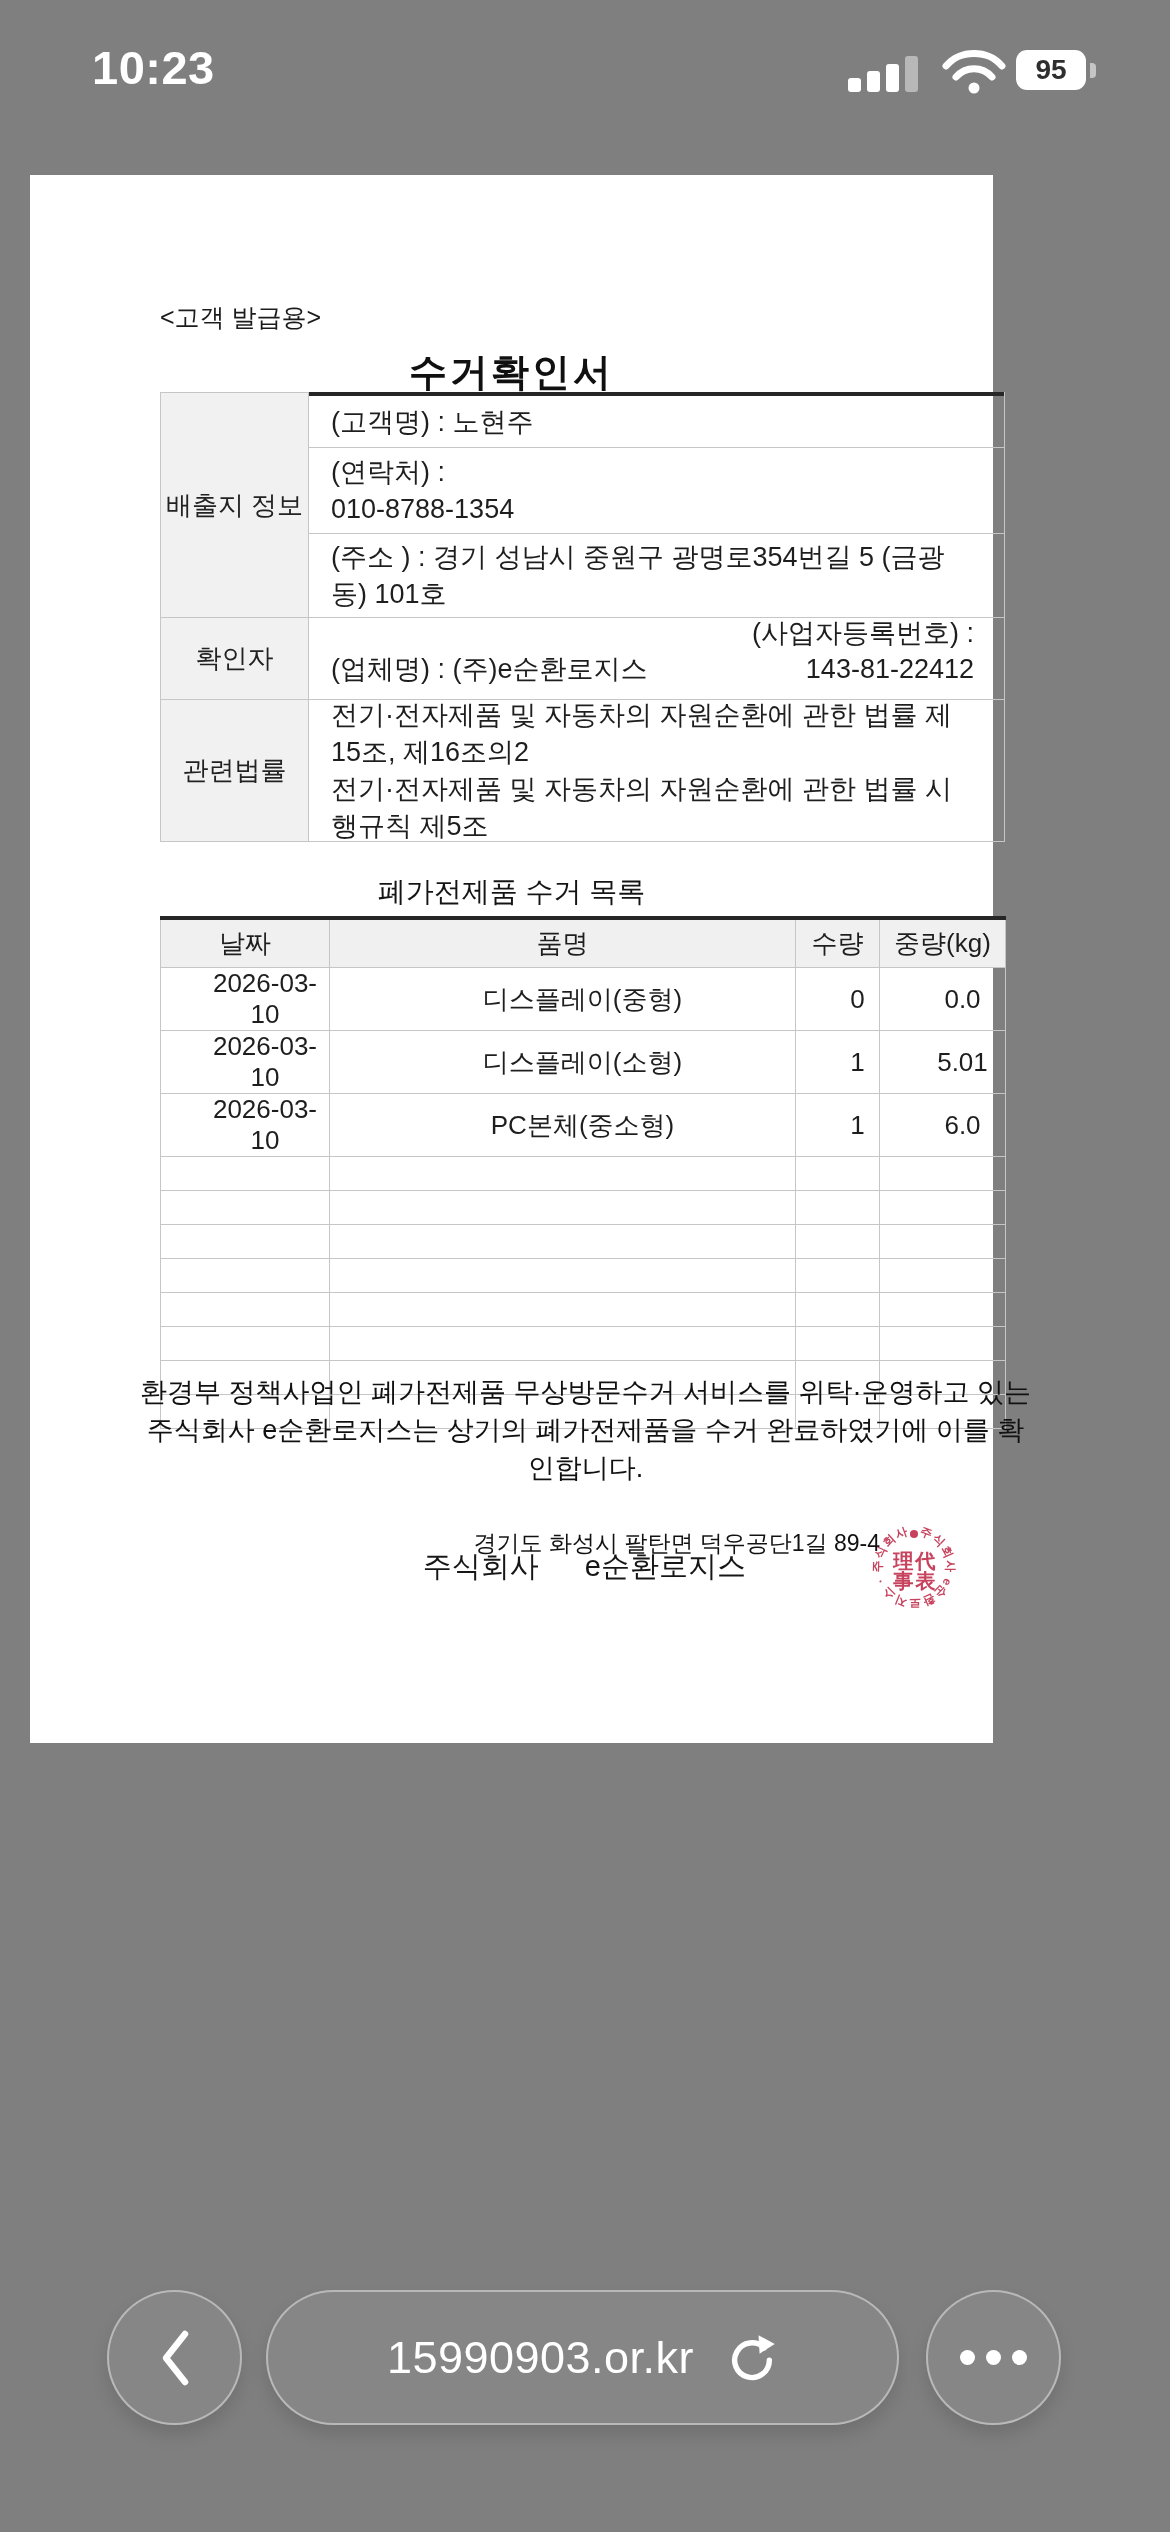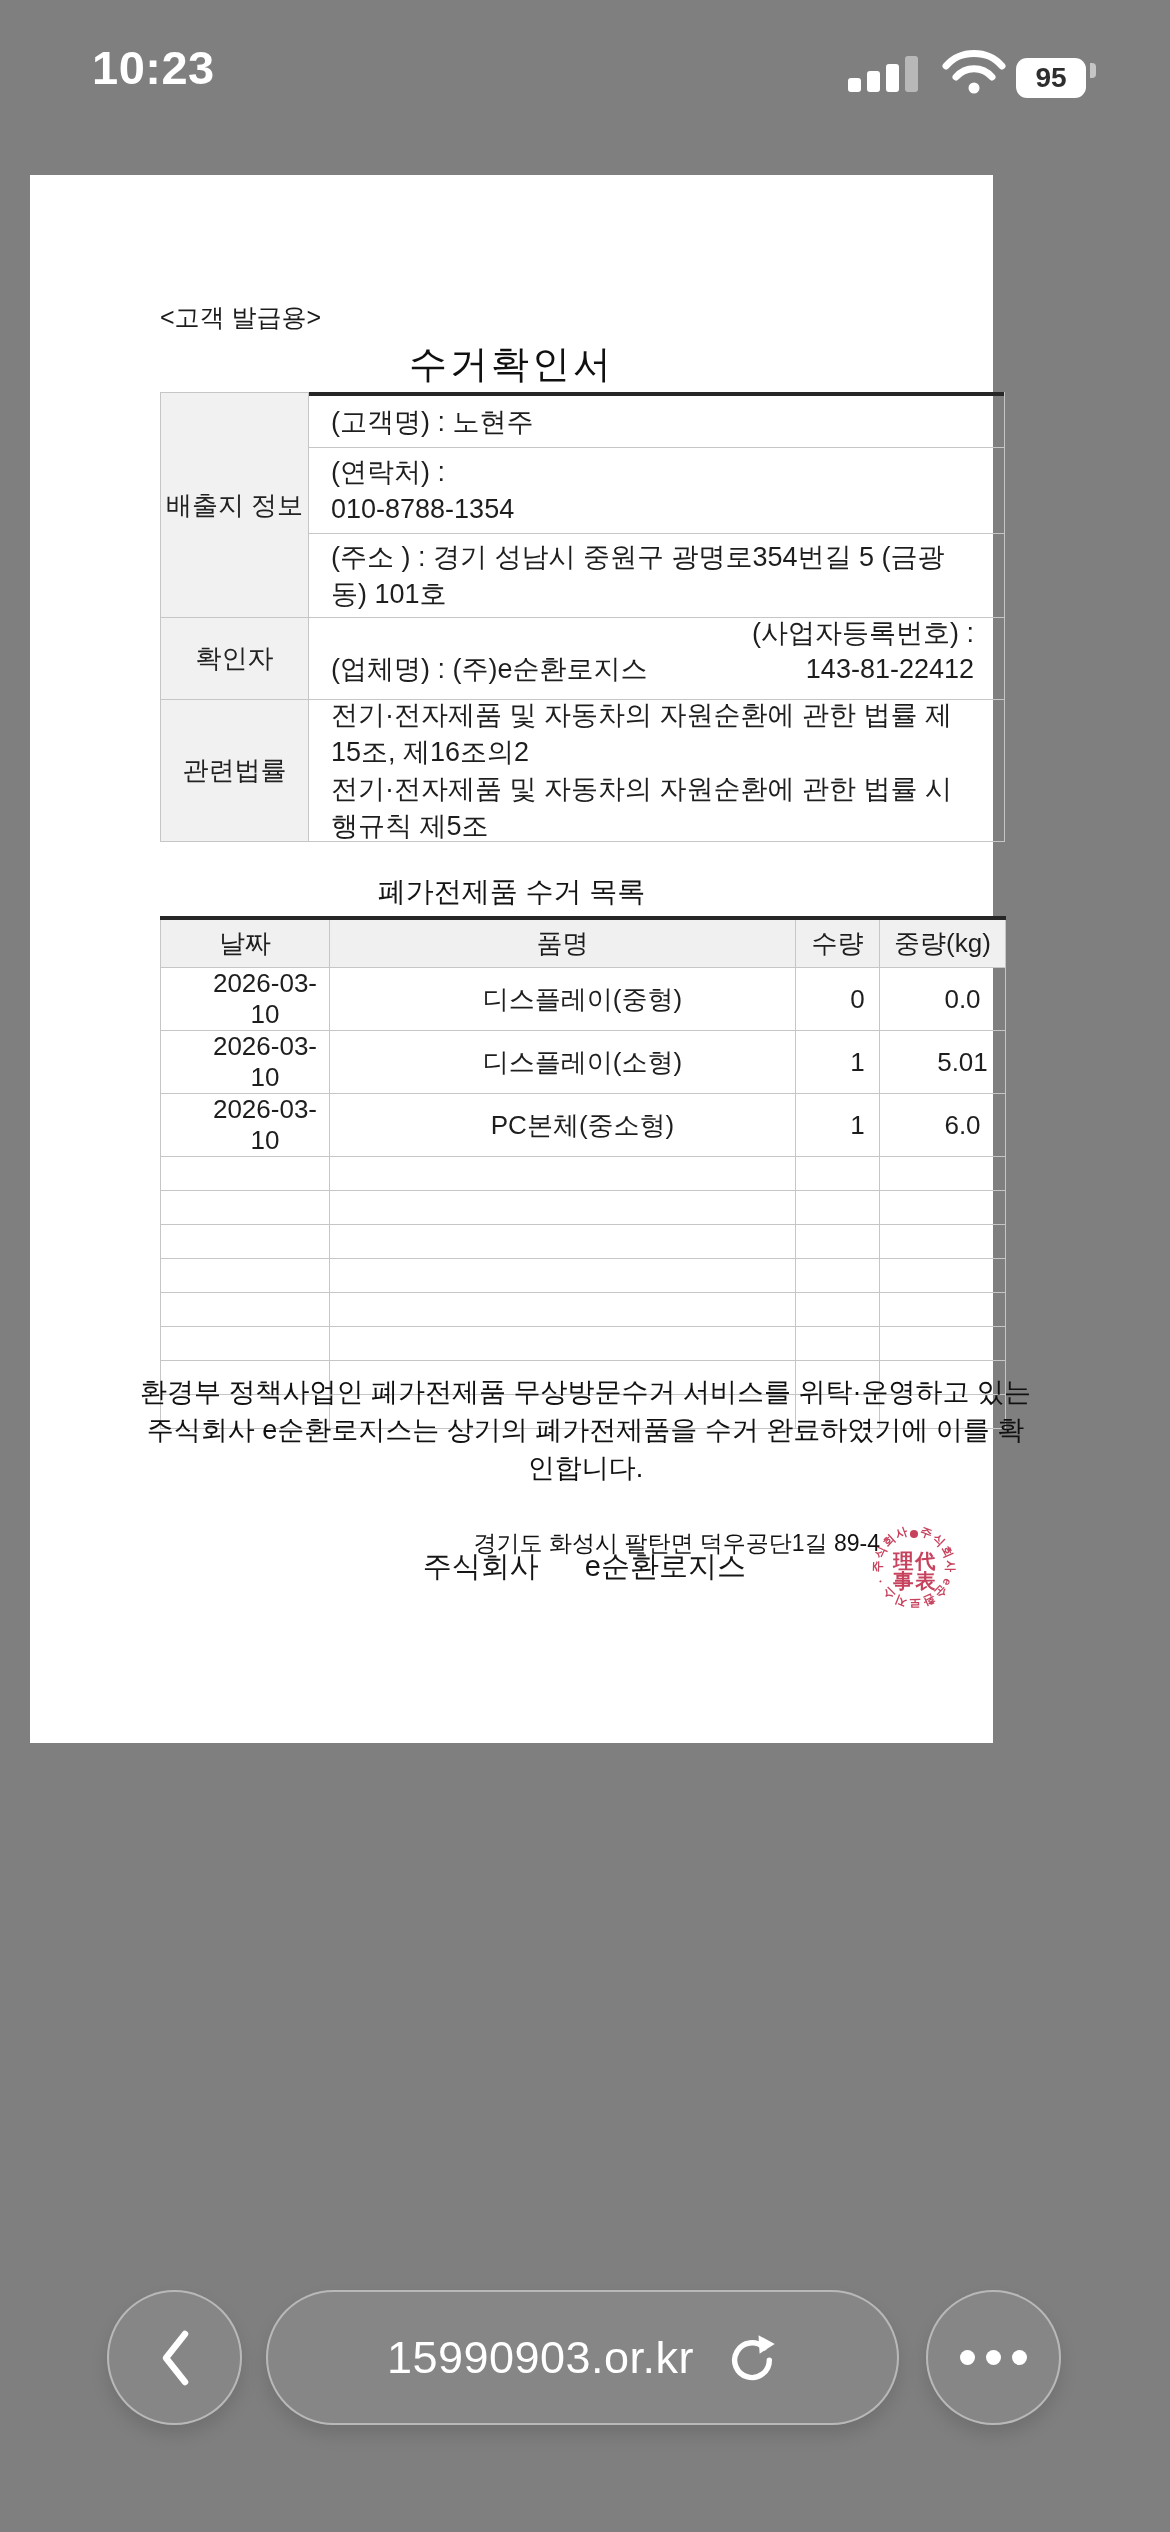--- a/index.html
+++ b/index.html
@@ -18,31 +18,31 @@
     position:absolute; left:92px; top:40px;
     font-size:47px; font-weight:600; letter-spacing:0.5px;
   }
   .cell-icon { position:absolute; left:848px; top:54px; width:80px; height:38px; }
   .cell-bar { position:absolute; bottom:0; width:13px; border-radius:3px; background:#fff; }
   .cell-bar.b1 { left:0;  height:14px; }
   .cell-bar.b2 { left:19px; height:21px; }
   .cell-bar.b3 { left:38px; height:28px; }
   .cell-bar.b4 { left:57px; height:36px; background:rgba(255,255,255,0.45); }
   .wifi-icon { position:absolute; left:942px; top:50px; }
-  .battery { position:absolute; left:1016px; top:58px; width:70px; height:40px;
+  .battery { position:absolute; left:1016px; top:50px; width:70px; height:40px;
     background:#fff; border-radius:11px; display:flex; align-items:center; justify-content:center; }
   .battery-num { color:#2e2e2e; font-size:28px; font-weight:700; }
   .battery-cap { position:absolute; left:1090px; top:63px; width:6px; height:15px;
     background:rgba(255,255,255,0.55); border-radius:0 4px 4px 0; }
 
   
   .page { position:absolute; left:30px; top:175px; width:963px; height:1568px; background:#ffffff; }
   .issue-label { position:absolute; left:130px; top:126px; font-size:25px; color:#1b1b1b; }
-  .doc-title { position:absolute; left:0; right:0; top:164px; margin:0; text-align:center;
-    font-size:38px; font-weight:400; letter-spacing:3px; color:#101010; }
+  .doc-title { position:absolute; left:0; right:0; top:164px; margin:8px; text-align:center;
+    font-size:38px; font-weight:700; letter-spacing:3px; color:#101010; }
 
   
   .t1 { position:absolute; left:130px; top:217px; width:845px;
     display:grid; grid-template-columns:148px 1fr; grid-template-rows:55px 86px 84px 82px 142px;
     border:1px solid #c6c6c6; border-top:none; box-sizing:border-box; }
   .t1 > div { box-sizing:border-box; }
   .t1 .lbl { grid-column:1; background:#f1f1f1; border-right:1px solid #c6c6c6; border-top:1px solid #c6c6c6;
     display:flex; align-items:center; justify-content:center; font-size:26px; color:#222; }
   .t1 .lbl-discharge { grid-row:1/4; }
   .t1 .lbl-confirmer { grid-row:4; }

